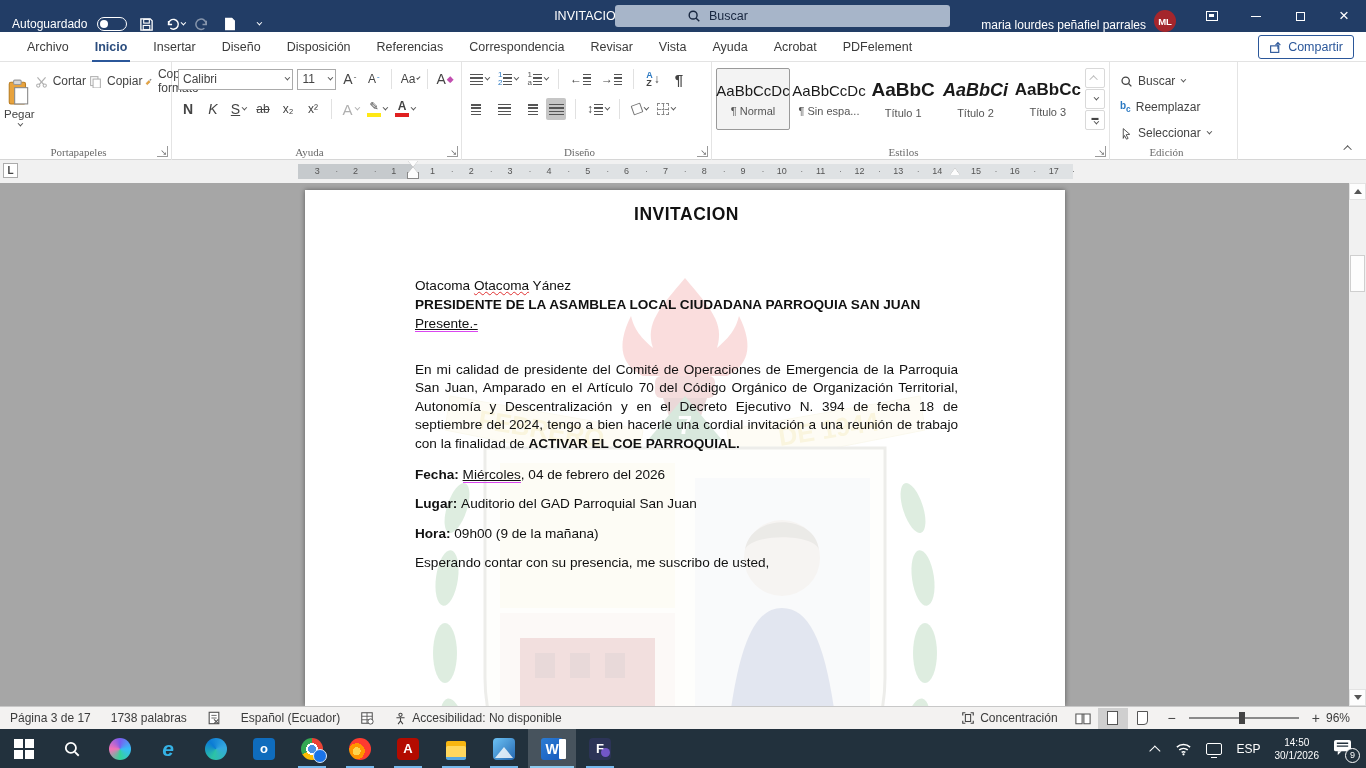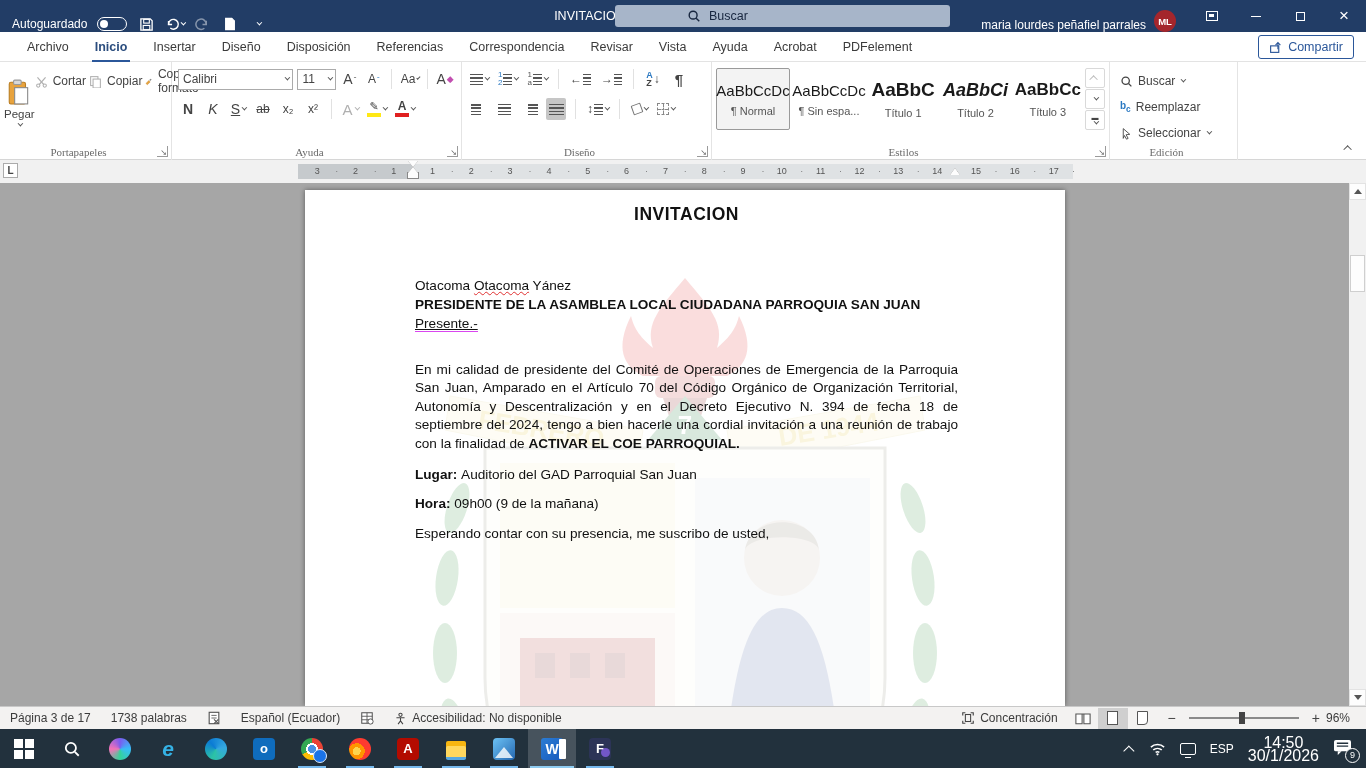--- a/index.html
+++ b/index.html
@@ -189,21 +189,21 @@
   .logo.word .glyph { position:relative; z-index:1; font-size:14px; }
   .logo.fdm { background:#2c3457; border-radius:4px; color:#fff; }
   .logo.fdm::after { content:""; position:absolute; right:1px; bottom:3px; width:9px; height:9px;
     border-radius:50%; background:#7b5bd6; opacity:.9; }
   .logo.fdm .glyph { font-size:13px; position:relative; z-index:1; }
   #tray { margin-left:auto; display:flex; align-items:center; gap:14px; padding-right:14px; font-size:12px; }
   .tray-chev { width:8px; height:8px; border-left:1.7px solid #fff; border-top:1.7px solid #fff;
     transform:rotate(45deg) translateY(3px); }
   .cast { width:16px; height:12px; border:1.6px solid #fff; border-radius:2px; position:relative; }
   .cast::after { content:""; position:absolute; left:4px; bottom:-4px; width:6px; height:0; border-top:1.6px solid #fff; }
-  #clock { text-align:center; line-height:13px; font-size:16px; }
+  #clock { text-align:center; line-height:13px; font-size:10px; }
   .notif { position:relative; }
   .badge { position:absolute; right:-8px; bottom:-4px; width:15px; height:15px; border-radius:50%;
     background:#22313d; border:1.5px solid #fff; color:#fff; font-size:9px; display:flex;
     align-items:center; justify-content:center; }
 </style>
 </head>
 <body>
 
 <svg width="0" height="0" style="position:absolute">
   <symbol id="i-magnifier" viewBox="0 0 16 16">
@@ -683,20 +683,21 @@
           <circle cx="305" cy="590" r="14"></circle>
       </g>
     </svg>
 
     <div id="page-content">
       <div class="doc-title">INVITACION</div>
       <div class="doc-line"><span>Otacoma </span><span class="misspell">Otacoma</span><span> Yánez</span></div>
       <div class="doc-line doc-bold">PRESIDENTE DE LA ASAMBLEA LOCAL CIUDADANA PARROQUIA SAN JUAN</div>
       <div class="doc-line"><span class="u-blue">Presente.-</span></div>
       <div class="doc-body"><span>En mi calidad de presidente del Comité de Operaciones de Emergencia de la Parroquia San Juan, Amparado en el Artículo 70 del Código Orgánico de Organización Territorial, Autonomía y Descentralización y en el Decreto Ejecutivo N. 394 de fecha 18 de septiembre del 2024, tengo a bien hacerle una cordial invitación a una reunión de trabajo con la finalidad de </span><span class="doc-bold">ACTIVAR EL COE PARROQUIAL.</span></div>
+      <div class="meta-line"><span class="doc-bold">Fecha: </span><span class="u-blue">Miércoles</span><span>, 04 de febrero del 2026</span></div>
       <div class="meta-line"><span class="doc-bold">Lugar: </span><span>Auditorio del GAD Parroquial San Juan</span></div>
       <div class="meta-line"><span class="doc-bold">Hora: </span><span>09h00 (9 de la mañana)</span></div>
       <div class="meta-line">Esperando contar con su presencia, me suscribo de usted,</div>
     </div>
   </div>
 
   <div id="vscroll">
     <div class="scr-btn" style="top:0">
         <span class="tri-up"></span>
       </div>

